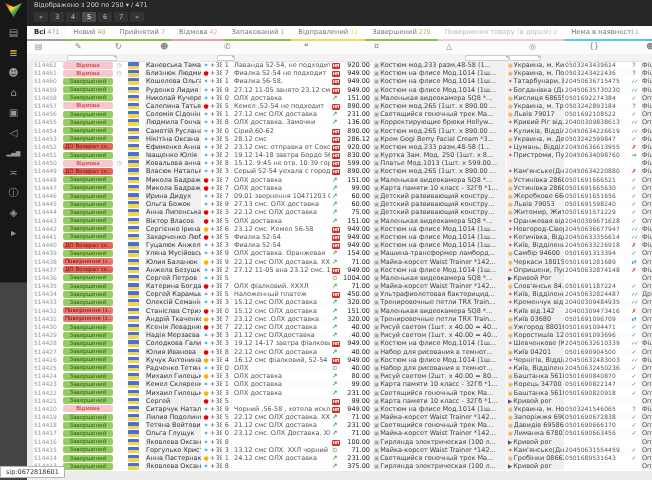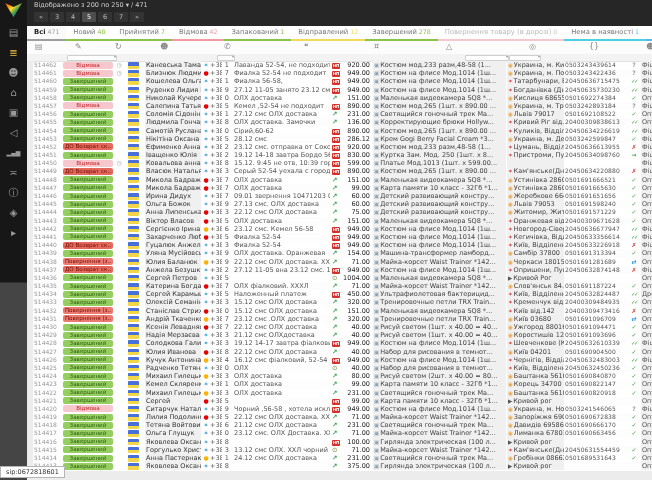--- a/index.html
+++ b/index.html
@@ -685,21 +685,21 @@
           <span class="flag"></span>
         </span>
         <span class="c c-name">Уляна Мусійовська</span>
         <span class="c c-op" style="color: rgb(42, 164, 223);">✶</span>
         <span class="c c-p38">+38</span>
         <span class="c c-tail">9</span>
         <span class="c c-com">ОЛХ доставка. Оранжевая</span>
         <span class="c c-dlv"><span class="olx">↗</span></span>
         <span class="c c-pr">154.00</span>
         <span class="c c-prod"><span class="box-ic">▣</span><span>Машина-трансформер ламборд...</span></span>
-        <span class="c c-reg"><span class="car" style="color: rgb(242, 163, 60);">◉</span><span>Самбір 37800</span></span>
+        <span class="c c-reg"><span class="car" style="color: rgb(242, 163, 60);">◉</span><span>Самбір 94600</span></span>
         <span class="c c-ttn">0501691313394</span>
         <span class="c c-ts" style="color: rgb(67, 160, 71);">✓</span>
         <span class="c c-shop">Опт Центр</span>
       </div>
       <div class="row st-p">
         <span class="c c-sel"></span>
         <span class="c c-id">514438</span>
         <span class="c c-st">
           <span class="badge">Повернення (з..</span>
         </span>

